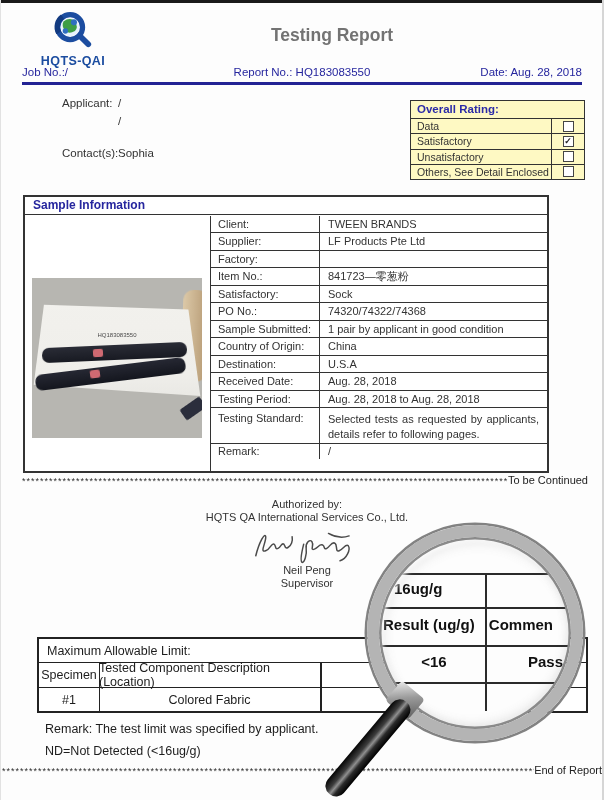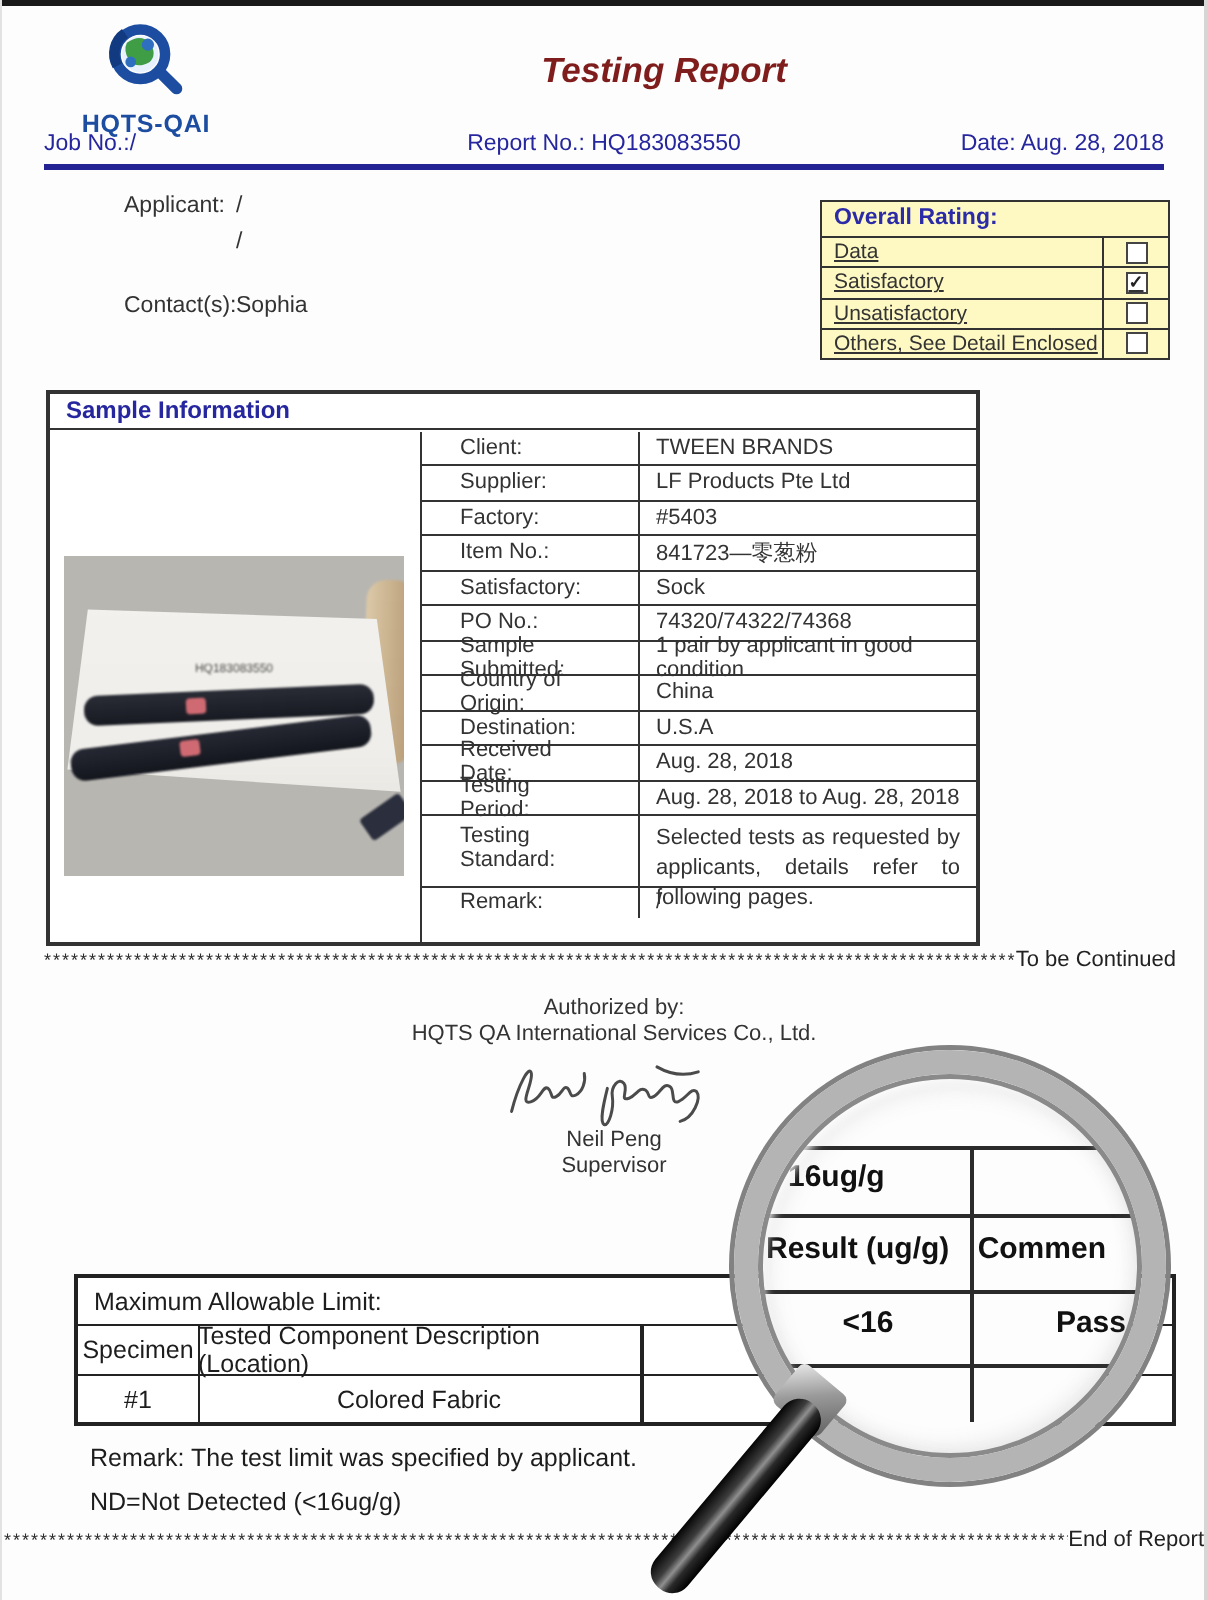--- a/index.html
+++ b/index.html
@@ -6,41 +6,41 @@
   .page{position:relative;width:604px;height:800px;background:#fdfdfd;overflow:hidden;
         font-family:"Liberation Sans",sans-serif;color:#333;}
   .edge-top{position:absolute;top:0;left:0;right:0;height:3px;background:#1a1a1a;}
   .edge-left{position:absolute;top:0;left:0;bottom:0;width:1px;background:#e2e2e2;}
   .edge-right{position:absolute;top:0;right:0;bottom:0;width:2px;background:#d6d6d6;}
 
   
   .logo{position:absolute;left:34px;top:9px;width:78px;text-align:center;}
   .brand{font-size:12.5px;font-weight:bold;color:#1c4da0;letter-spacing:.4px;margin-top:-1px;}
   .title{position:absolute;left:202px;top:25px;width:260px;text-align:center;
-         font-size:17.5px;font-weight:bold;color:#7f1d1d;font-style:italic;}
+         font-size:17.5px;font-weight:bold;color:#737373;}
   .jobline{position:absolute;top:66px;font-size:11.5px;color:#26269e;}
   .job-no{left:22px;} .report-no{left:152px;width:300px;text-align:center;} .date{right:22px;}
   .rule{position:absolute;left:22px;top:82px;width:560px;height:3px;background:#232394;}
 
   
   .app-label{position:absolute;font-size:11.5px;color:#333;}
   
   .orate{position:absolute;left:410px;top:100px;width:175px;height:80px;border:1.5px solid #333;
          box-sizing:border-box;display:flex;flex-direction:column;background:#fef9c3;}
   .orate-header{height:17px;line-height:16px;padding-left:6px;color:#2b2ba8;font-weight:bold;
          font-size:11.5px;border-bottom:1px solid #333;}
-  .orate-row{flex:1;display:flex;align-items:stretch;border-bottom:1px solid #333;font-size:10.5px;color:#333;text-decoration:underline;}
+  .orate-row{flex:1;display:flex;align-items:stretch;border-bottom:1px solid #333;font-size:10.5px;color:#333;}
   .orate-row:last-child{border-bottom:none;}
   .orate-label{flex:1;padding-left:6px;border-right:1px solid #333;display:flex;align-items:center;}
   .orate-cbx{width:32px;display:flex;align-items:center;justify-content:center;}
   .cbx{width:9px;height:9px;border:1.5px solid #444;font-size:9px;line-height:9px;text-align:center;
        color:#222;font-weight:bold;background:#fff;}
 
   
-  .sibox{position:absolute;left:23px;top:195px;width:467px;height:278px;border:2px solid #333;
+  .sibox{position:absolute;left:23px;top:195px;width:526px;height:278px;border:2px solid #333;
          box-sizing:border-box;background:#fff;}
   .si-title{height:17px;line-height:16px;padding-left:8px;font-size:12px;font-weight:bold;
          color:#26269e;border-bottom:1.5px solid #333;}
   .si-photo-cell{position:absolute;left:0;top:18.5px;bottom:0;width:185px;border-right:1.5px solid #333;}
   .photo{position:absolute;left:7px;top:62px;width:170px;height:160px;background:#b7b6b1;overflow:hidden;}
   .photo > *{filter:blur(.4px);}
   .ph-roll{position:absolute;right:-5px;top:12px;width:25px;height:92px;
          background:linear-gradient(90deg,#dcc9a8,#b69a74);border-radius:10px;transform:rotate(2deg);}
   .ph-sheet{position:absolute;left:0;top:0;width:100%;height:100%;
          background:linear-gradient(180deg,#f3f2ee 0%,#efeeea 60%,#dfded9 100%);
@@ -54,21 +54,21 @@
   .ph-em1{left:36%;top:44.5%;transform:rotate(-3deg);}
   .ph-em2{left:34%;top:57.5%;transform:rotate(-7deg);}
   .ph-obj{position:absolute;right:-3px;bottom:14%;width:24px;height:13px;background:#2b2e3c;
          transform:rotate(-35deg);border-radius:2px;}
   .si-rows{position:absolute;left:185px;top:18.5px;right:0;bottom:0;display:flex;flex-direction:column;
          font-size:11px;color:#333;}
   .si-row{height:17.5px;display:flex;border-bottom:1px solid #333;box-sizing:border-box;align-items:center;}
   .si-row.tall{height:35.5px;align-items:flex-start;}
   .si-row.h13{height:14px;}
   .si-row.h14{height:15px;border-bottom:none;}
-  .si-label{width:110px;box-sizing:border-box;padding:0 20px;border-right:1px solid #333;
+  .si-label{width:110px;box-sizing:border-box;padding:0 8px;border-right:1px solid #333;
          align-self:stretch;display:flex;align-items:center;}
   .si-row.tall .si-label{align-items:flex-start;padding-top:4px;}
   .si-value{flex:1;padding:0 8px;}
   .si-row.tall .si-value{padding-top:4px;text-align:justify;line-height:15px;}
 
   
   .contline{position:absolute;display:flex;align-items:baseline;font-size:11px;color:#222;}
   .tbc{left:22px;top:474px;width:566px;}
   .eor{left:2px;top:764px;width:600px;}
   .astfill{flex:1;overflow:hidden;white-space:nowrap;font-size:9px;letter-spacing:1px;color:#2e2e2e;}
@@ -185,21 +185,20 @@
       <div class="si-row">
           <div class="si-label">Client:</div>
           <div class="si-value">TWEEN BRANDS</div>
         </div>
       <div class="si-row">
           <div class="si-label">Supplier:</div>
           <div class="si-value">LF Products Pte Ltd</div>
         </div>
       <div class="si-row">
           <div class="si-label">Factory:</div>
-          <div class="si-value">#5403</div>
         </div>
       <div class="si-row">
           <div class="si-label">Item No.:</div>
           <div class="si-value">841723—零葱粉</div>
         </div>
       <div class="si-row">
           <div class="si-label">Satisfactory:</div>
           <div class="si-value">Sock</div>
         </div>
       <div class="si-row">

